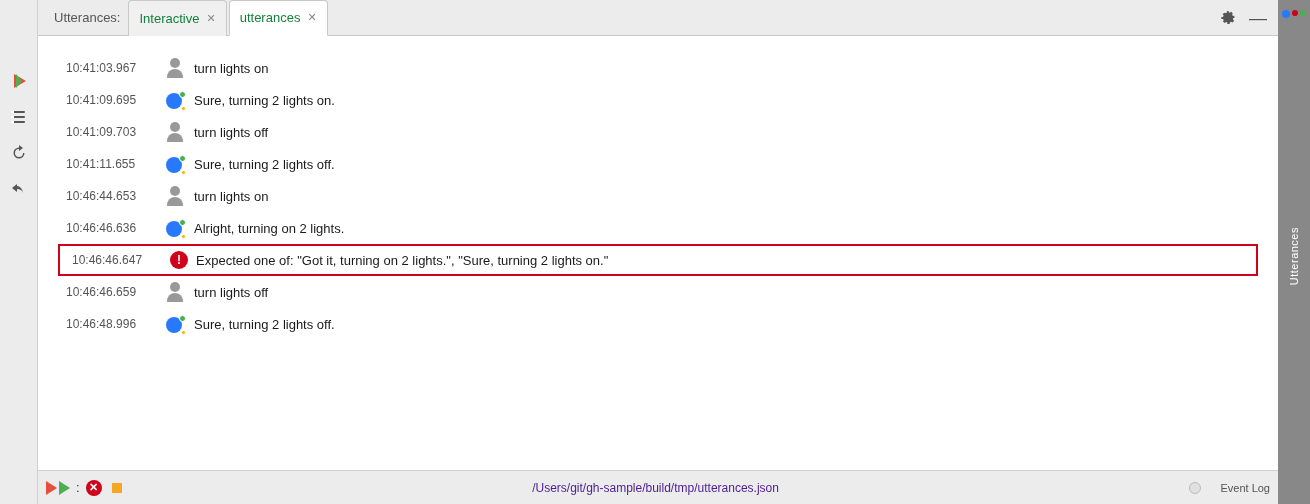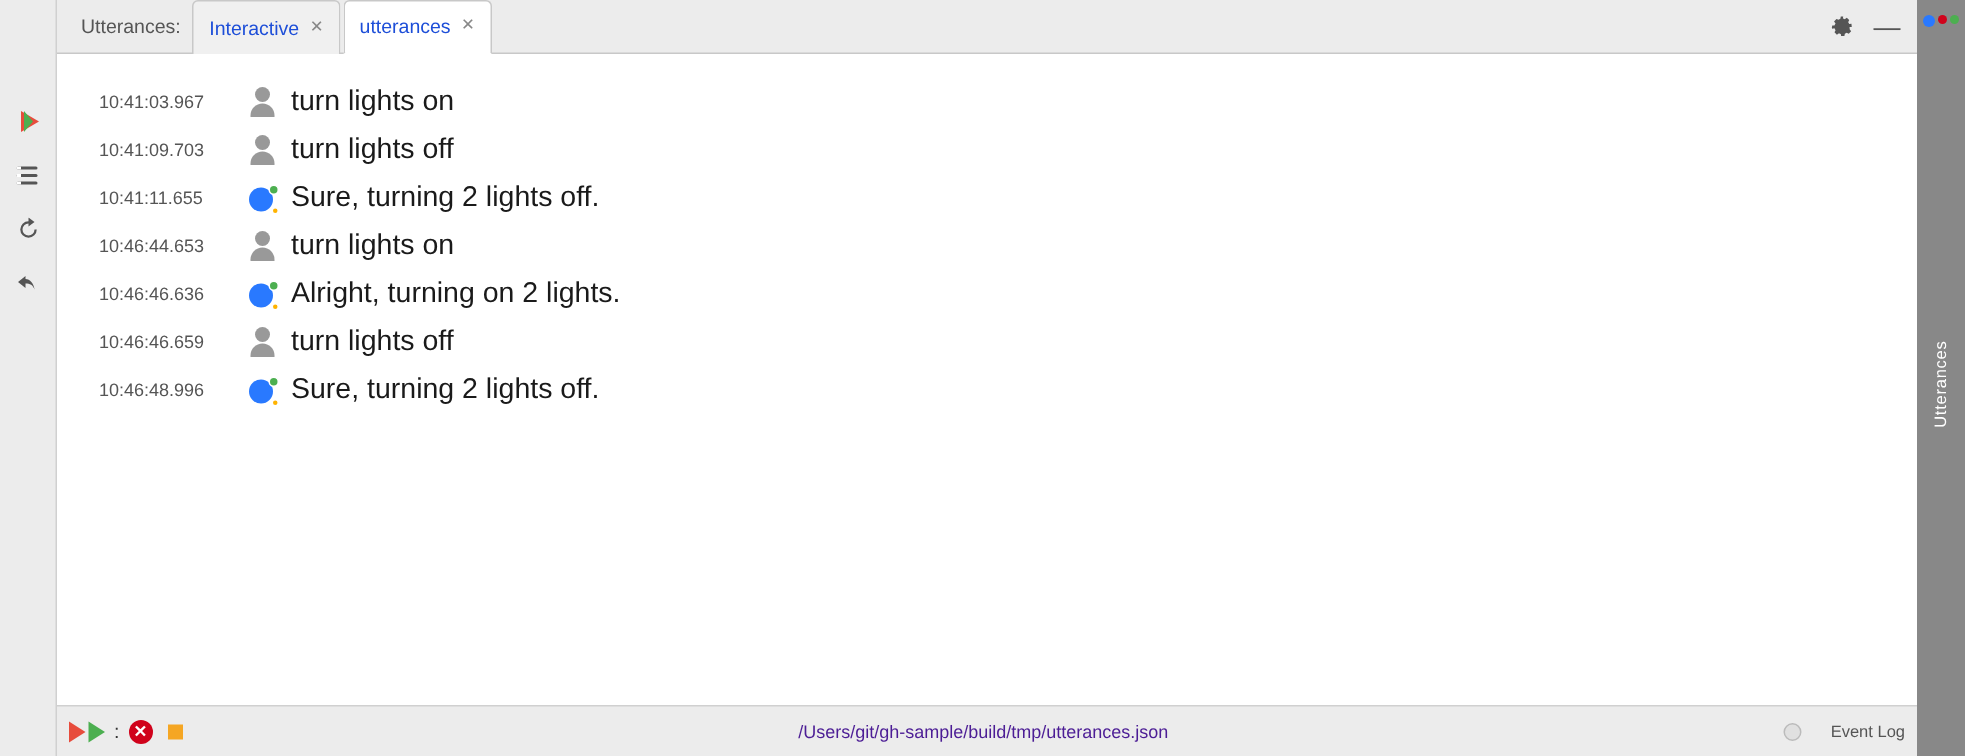--- a/index.html
+++ b/index.html
@@ -77,21 +77,21 @@
       position: relative;
       margin-right: 2px;
     }
     .tab.active {
       background: #fff;
       border-bottom: 1px solid #fff;
       z-index: 1;
     }
     .tab-label {
       font-size: 13px;
-      color: #1d4ed8;
+      color: #15803d;
     }
     .tab-close {
       font-size: 11px;
       color: #888;
       cursor: pointer;
       line-height: 1;
       margin-left: 2px;
     }
     .tab-spacer { flex: 1; }
     .tab-bar-actions {
@@ -218,21 +218,21 @@
       display: flex;
       align-items: center;
       justify-content: center;
       color: #fff;
       font-size: 12px;
       font-weight: bold;
       flex-shrink: 0;
     }
 
     .utterance-text {
-      font-size: 19px;
+      font-size: 13px;
       color: #1a1a1a;
     }
 
     
     .status-bar {
       display: flex;
       align-items: center;
       height: 34px;
       background: #ececec;
       border-top: 1px solid #d0d0d0;
@@ -343,79 +343,95 @@
   <div class="content">
 
     <div class="utterance-row">
       <span class="timestamp">10:41:03.967</span>
       <div class="speaker-icon">
         <div class="avatar-user"></div>
       </div>
       <span class="utterance-text">turn lights on</span>
     </div>
 
-
-    <div class="utterance-row">
-      <span class="timestamp">10:41:09.703</span>
-      <div class="speaker-icon">
-        <div class="avatar-user"></div>
-      </div>
-      <span class="utterance-text">turn lights off</span>
-    </div>
-
-    <div class="utterance-row">
-      <span class="timestamp">10:41:11.655</span>
+    <div class="utterance-row">
+      <span class="timestamp">10:41:09.695</span>
       <div class="speaker-icon">
         <div class="avatar-bot">
           <div class="big-dot"></div>
           <div class="dot-green"></div>
           <div class="dot-yellow"></div>
         </div>
       </div>
-      <span class="utterance-text">Sure, turning 2 lights off.</span>
-    </div>
-
-    <div class="utterance-row">
-      <span class="timestamp">10:46:44.653</span>
+      <span class="utterance-text">Sure, turning 2 lights on.</span>
+    </div>
+
+    <div class="utterance-row">
+      <span class="timestamp">10:41:09.703</span>
       <div class="speaker-icon">
         <div class="avatar-user"></div>
       </div>
-      <span class="utterance-text">turn lights on</span>
-    </div>
-
-    <div class="utterance-row">
-      <span class="timestamp">10:46:46.636</span>
+      <span class="utterance-text">turn lights off</span>
+    </div>
+
+    <div class="utterance-row">
+      <span class="timestamp">10:41:11.655</span>
       <div class="speaker-icon">
         <div class="avatar-bot">
           <div class="big-dot"></div>
           <div class="dot-green"></div>
           <div class="dot-yellow"></div>
         </div>
       </div>
-      <span class="utterance-text">Alright, turning on 2 lights.</span>
-    </div>
-
-
-    <div class="utterance-row">
-      <span class="timestamp">10:46:46.659</span>
+      <span class="utterance-text">Sure, turning 2 lights off.</span>
+    </div>
+
+    <div class="utterance-row">
+      <span class="timestamp">10:46:44.653</span>
       <div class="speaker-icon">
         <div class="avatar-user"></div>
       </div>
-      <span class="utterance-text">turn lights off</span>
-    </div>
-
-    <div class="utterance-row">
-      <span class="timestamp">10:46:48.996</span>
+      <span class="utterance-text">turn lights on</span>
+    </div>
+
+    <div class="utterance-row">
+      <span class="timestamp">10:46:46.636</span>
       <div class="speaker-icon">
         <div class="avatar-bot">
           <div class="big-dot"></div>
           <div class="dot-green"></div>
           <div class="dot-yellow"></div>
         </div>
       </div>
+      <span class="utterance-text">Alright, turning on 2 lights.</span>
+    </div>
+
+    <div class="utterance-row error-row">
+      <span class="timestamp">10:46:46.647</span>
+      <div class="error-icon">!</div>
+      <span class="utterance-text">Expected one of: "Got it, turning on 2 lights.", "Sure, turning 2 lights on."</span>
+    </div>
+
+    <div class="utterance-row">
+      <span class="timestamp">10:46:46.659</span>
+      <div class="speaker-icon">
+        <div class="avatar-user"></div>
+      </div>
+      <span class="utterance-text">turn lights off</span>
+    </div>
+
+    <div class="utterance-row">
+      <span class="timestamp">10:46:48.996</span>
+      <div class="speaker-icon">
+        <div class="avatar-bot">
+          <div class="big-dot"></div>
+          <div class="dot-green"></div>
+          <div class="dot-yellow"></div>
+        </div>
+      </div>
       <span class="utterance-text">Sure, turning 2 lights off.</span>
     </div>
 
   </div>
 
   <div class="status-bar">
     <div style="display:flex;align-items:center;gap:2px;">
       <div style="width:0;height:0;border-top:7px solid transparent;border-bottom:7px solid transparent;border-left:11px solid #e74c3c;"></div>
       <div style="width:0;height:0;border-top:7px solid transparent;border-bottom:7px solid transparent;border-left:11px solid #4caf50;"></div>
     </div>

